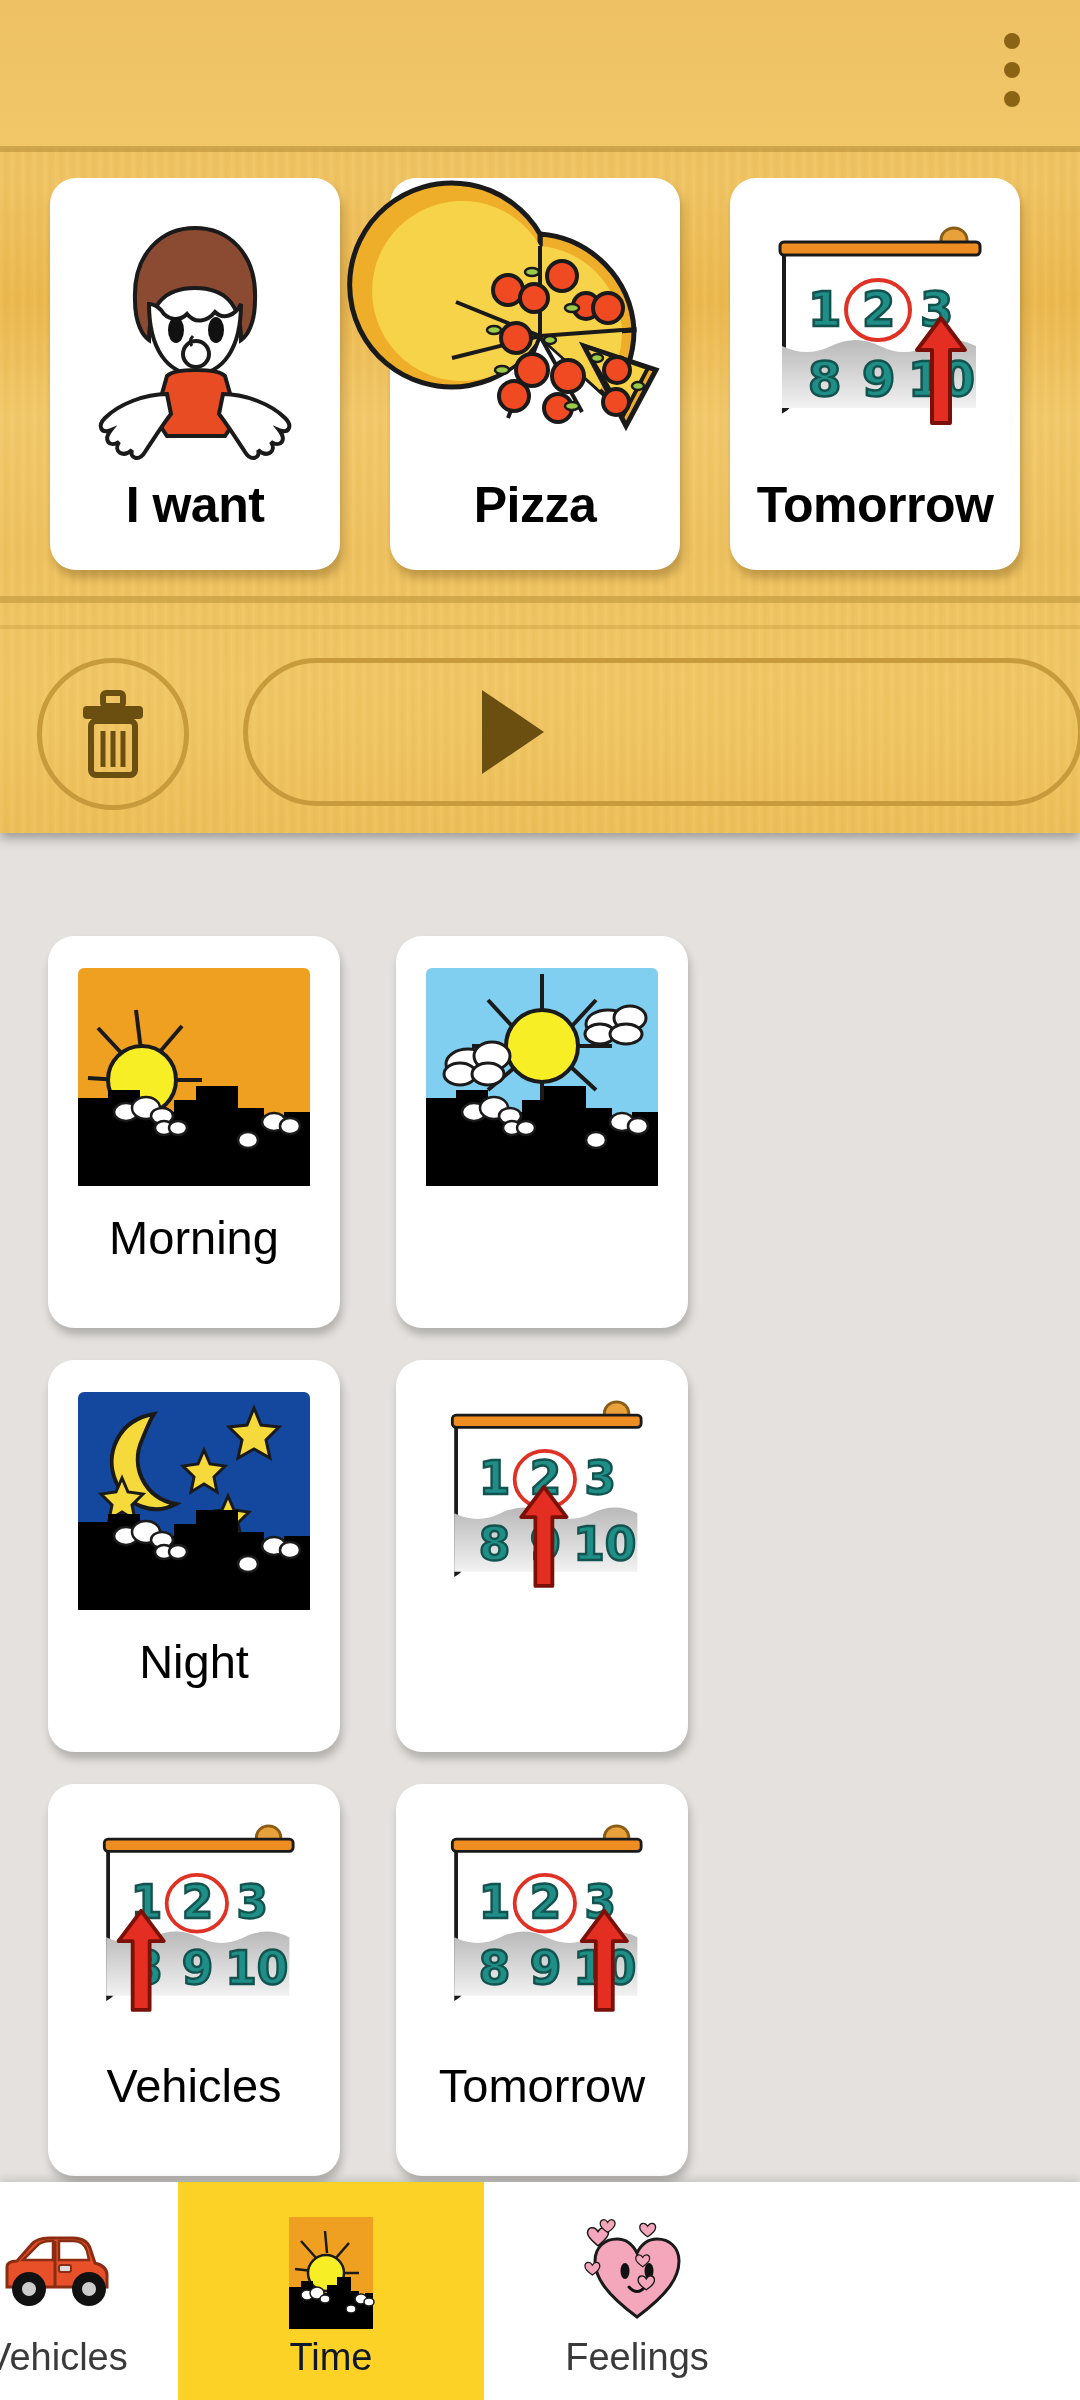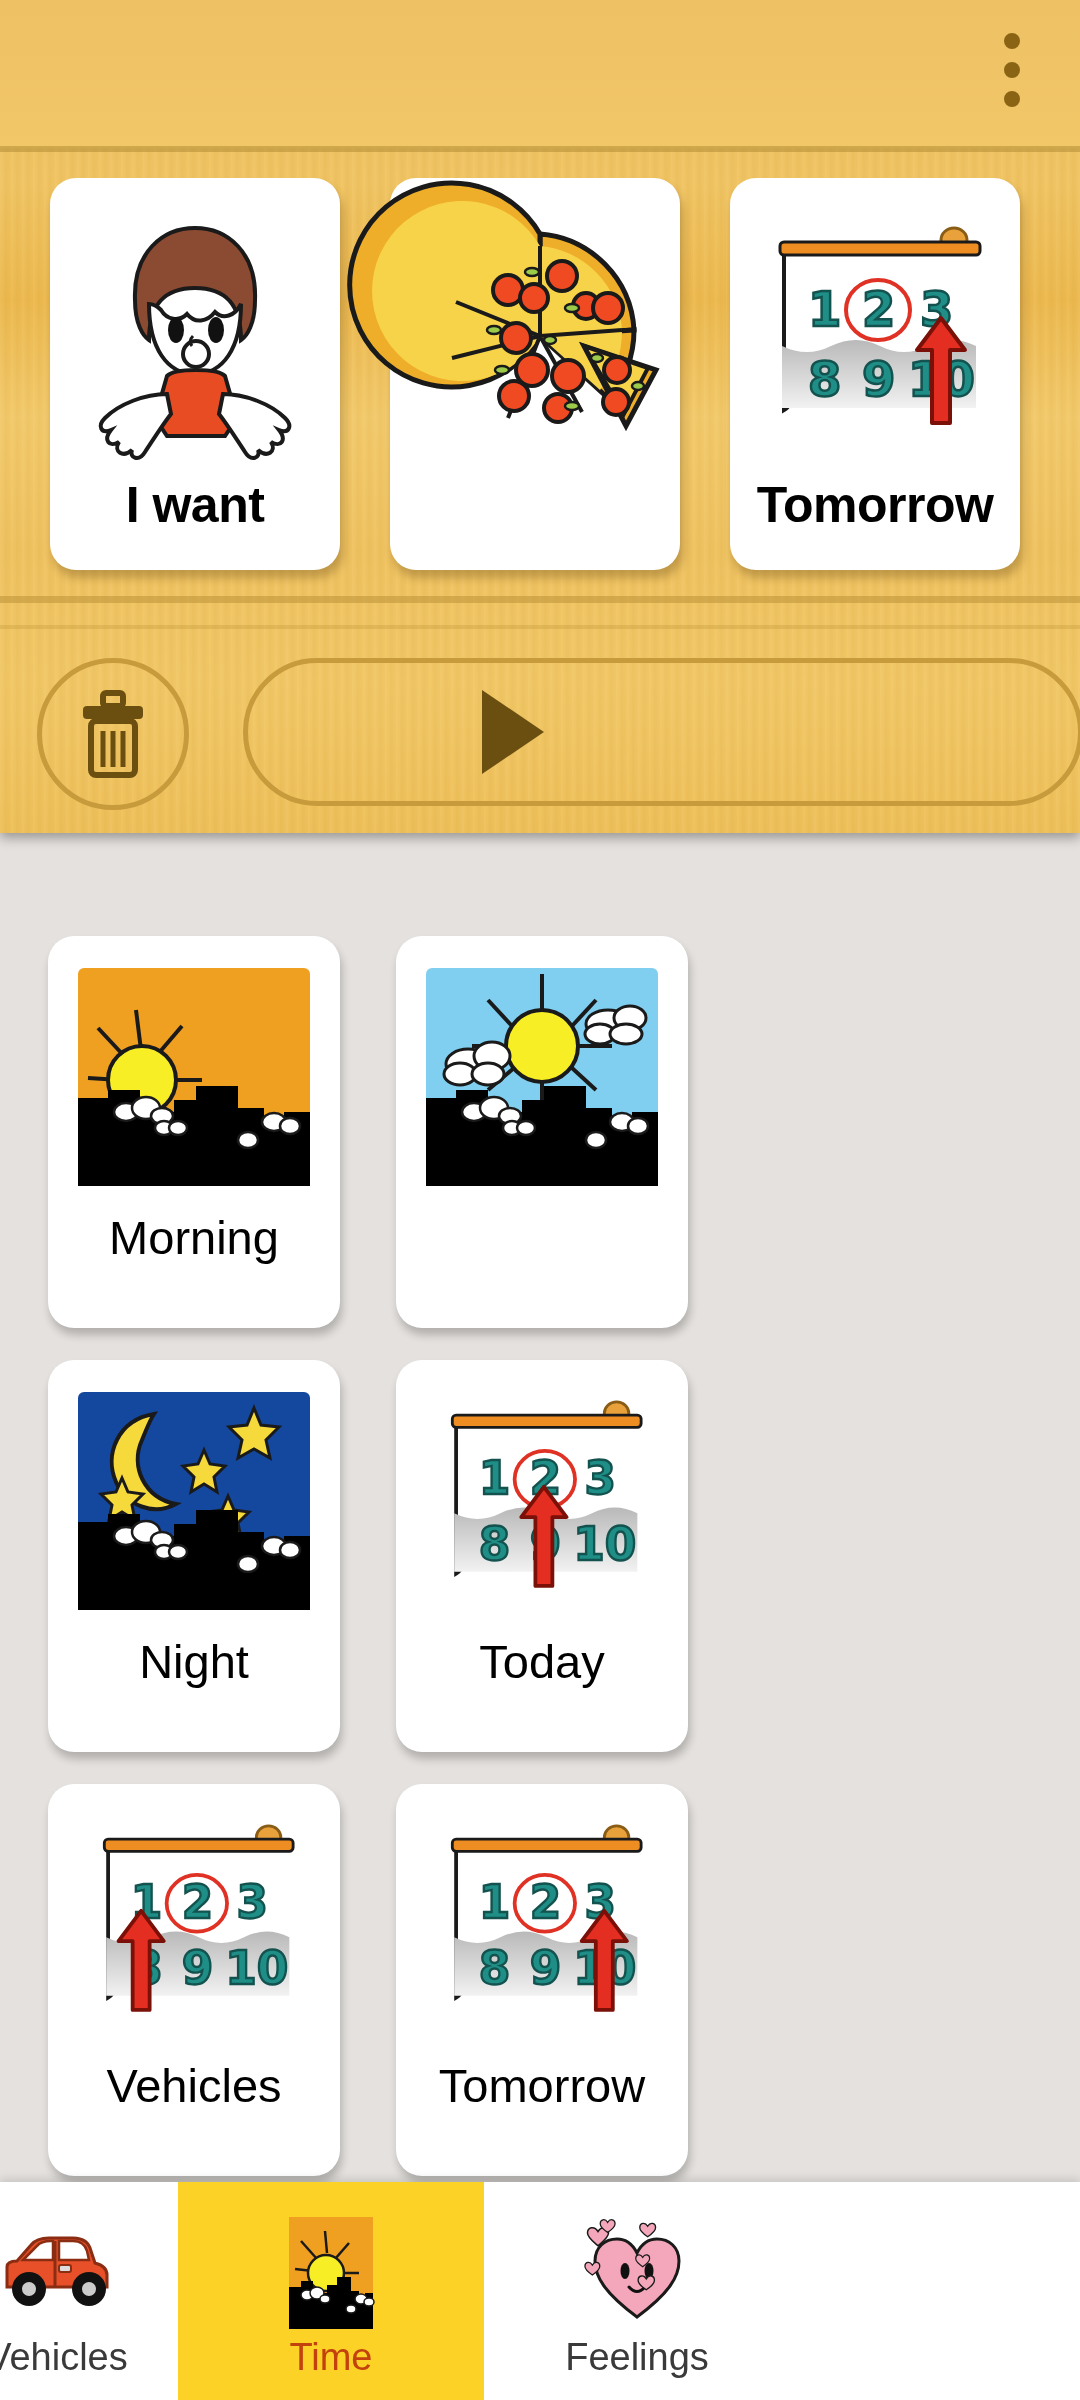--- a/index.html
+++ b/index.html
@@ -104,21 +104,21 @@
   }
   .nav-item {
     flex: 0 0 auto; width: 306px; display: flex; flex-direction: column;
     align-items: center; justify-content: center; cursor: pointer; gap: 2px;
     padding-top: 8px;
   }
   .nav-item.first { width: 242px; margin-left: -64px; }
   .nav-item.sel { background: #fcd226; }
   .nav-ic { width: 122px; height: 122px; display:flex; align-items:center; justify-content:center; }
   .nav-lb { font-size: 38px; color: #3a3a3a; white-space: nowrap; }
-  .nav-item.sel .nav-lb { color: #c2410c; }
+  .nav-item.sel .nav-lb { color: #0f172a; }
   svg { display: block; overflow: visible; }
 </style>
 </head>
 <body>
 
 <div id="app">
 
   <div class="header">
     <div class="hdr-band band-a"></div>
     <div class="hdr-band band-b"></div>
@@ -192,20 +192,21 @@
             <g fill="#F04A23" stroke="#1a1a1a" stroke-width="4">
               <circle cx="205" cy="152" r="13"></circle>
                 <circle cx="204" cy="184" r="13"></circle>
             </g>
             <g fill="#9CCB4A" stroke="#1a1a1a" stroke-width="2.5">
               <ellipse cx="185" cy="140" rx="6" ry="4"></ellipse>
                 <ellipse cx="226" cy="168" rx="6" ry="4"></ellipse>
             </g>
           </svg>
         </div>
+        <div class="lbl">Pizza</div>
       </div>
 
       <div class="scard">
         <div class="pic">
           <svg width="250" height="230" viewBox="0 0 250 230">
             <defs>
                 <linearGradient id="sgr" x1="0" y1="0" x2="0" y2="1">
               <stop offset="0" stop-color="#b9b9b9"></stop>
                   <stop offset="1" stop-color="#f2f2f2"></stop>
             </linearGradient>
@@ -371,21 +372,20 @@
               <text x="112" y="108">2</text>
               <text x="170" y="108">3</text>
             <text x="58" y="178">8</text>
               <text x="112" y="178">9</text>
               <text x="158" y="178">10</text>
           </g>
           <ellipse cx="128" cy="92" rx="32" ry="30" fill="none" stroke="#E03125" stroke-width="4"></ellipse>
           <path d="M118 205 L118 132 L103 132 L127 100 L151 132 L136 132 L136 205 Z" fill="#E32E21" stroke="#7a1008" stroke-width="4" stroke-linejoin="round"></path>
         </svg>
       </div>
-      <div class="lbl">Today</div>
     </div>
 
     <div class="tile">
       <div class="pic">
         <svg width="236" height="218" viewBox="0 0 250 230">
           <defs>
               <linearGradient id="g3" x1="0" y1="0" x2="0" y2="1">
             <stop offset="0" stop-color="#b9b9b9"></stop>
                 <stop offset="1" stop-color="#f2f2f2"></stop>
           </linearGradient>

